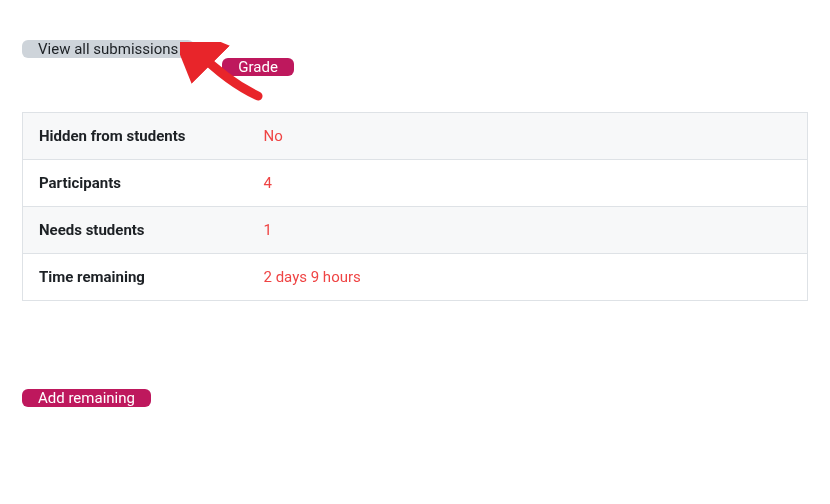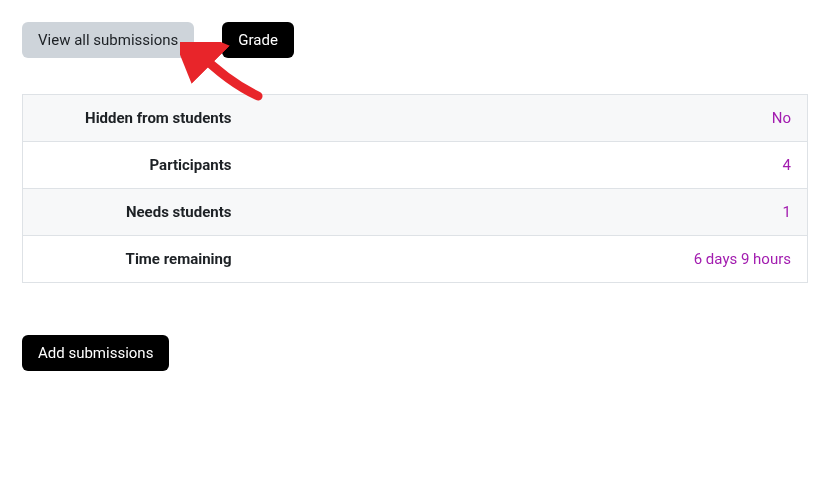--- a/index.html
+++ b/index.html
@@ -14,33 +14,34 @@
     overflow: hidden;
   }
   .page {
     padding: 22px 22px 22px 22px;
     position: relative;
   }
   .btn {
     display: inline-block;
     border: none;
     border-radius: 6px;
-    padding: 9px 16px;
+    padding: 0 16px;
     font-size: 15px;
     line-height: 1.2;
     cursor: pointer;
     font-family: inherit;
   }
   .btn-secondary {
     background: #ced4da;
     color: #1d2125;
   }
   .btn-primary {
-    background: #000000;
+    background: #be185d;
     color: #fff;
+    margin-top: 36px;
   }
   .top-buttons {
     display: flex;
     gap: 28px;
     align-items: center;
     margin-bottom: 36px;
   }
   h2.heading {
     font-size: 29px;
     font-weight: 700;
@@ -49,31 +50,31 @@
   }
   table.summary {
     width: 100%;
     border-collapse: collapse;
     font-size: 15px;
   }
   table.summary tr {
     border: 1px solid #dee2e6;
   }
   table.summary th, table.summary td {
-    text-align: right;
+    text-align: left;
     padding: 14px 16px;
     vertical-align: middle;
   }
   table.summary th {
     width: 225px;
     font-weight: 700;
     color: #1d2125;
   }
   table.summary td {
-    color: #a21caf;
+    color: #ef4444;
     font-weight: 400;
   }
   table.summary tr:nth-child(odd) {
     background: #f7f8f9;
   }
   table.summary tr:nth-child(even) {
     background: #ffffff;
   }
   .add-submission-wrap {
     margin-top: 52px;
@@ -113,22 +114,22 @@
       <tr>
         <th>Participants</th>
         <td>4</td>
       </tr>
       <tr>
         <th>Needs students</th>
         <td>1</td>
       </tr>
       <tr>
         <th>Time remaining</th>
-        <td>6 days 9 hours</td>
+        <td>2 days 9 hours</td>
       </tr>
     </tbody>
   </table>
 
   <div class="add-submission-wrap">
-    <button class="btn btn-primary">Add submissions</button>
+    <button class="btn btn-primary">Add remaining</button>
   </div>
 
 </div>
 
 </body></html>

